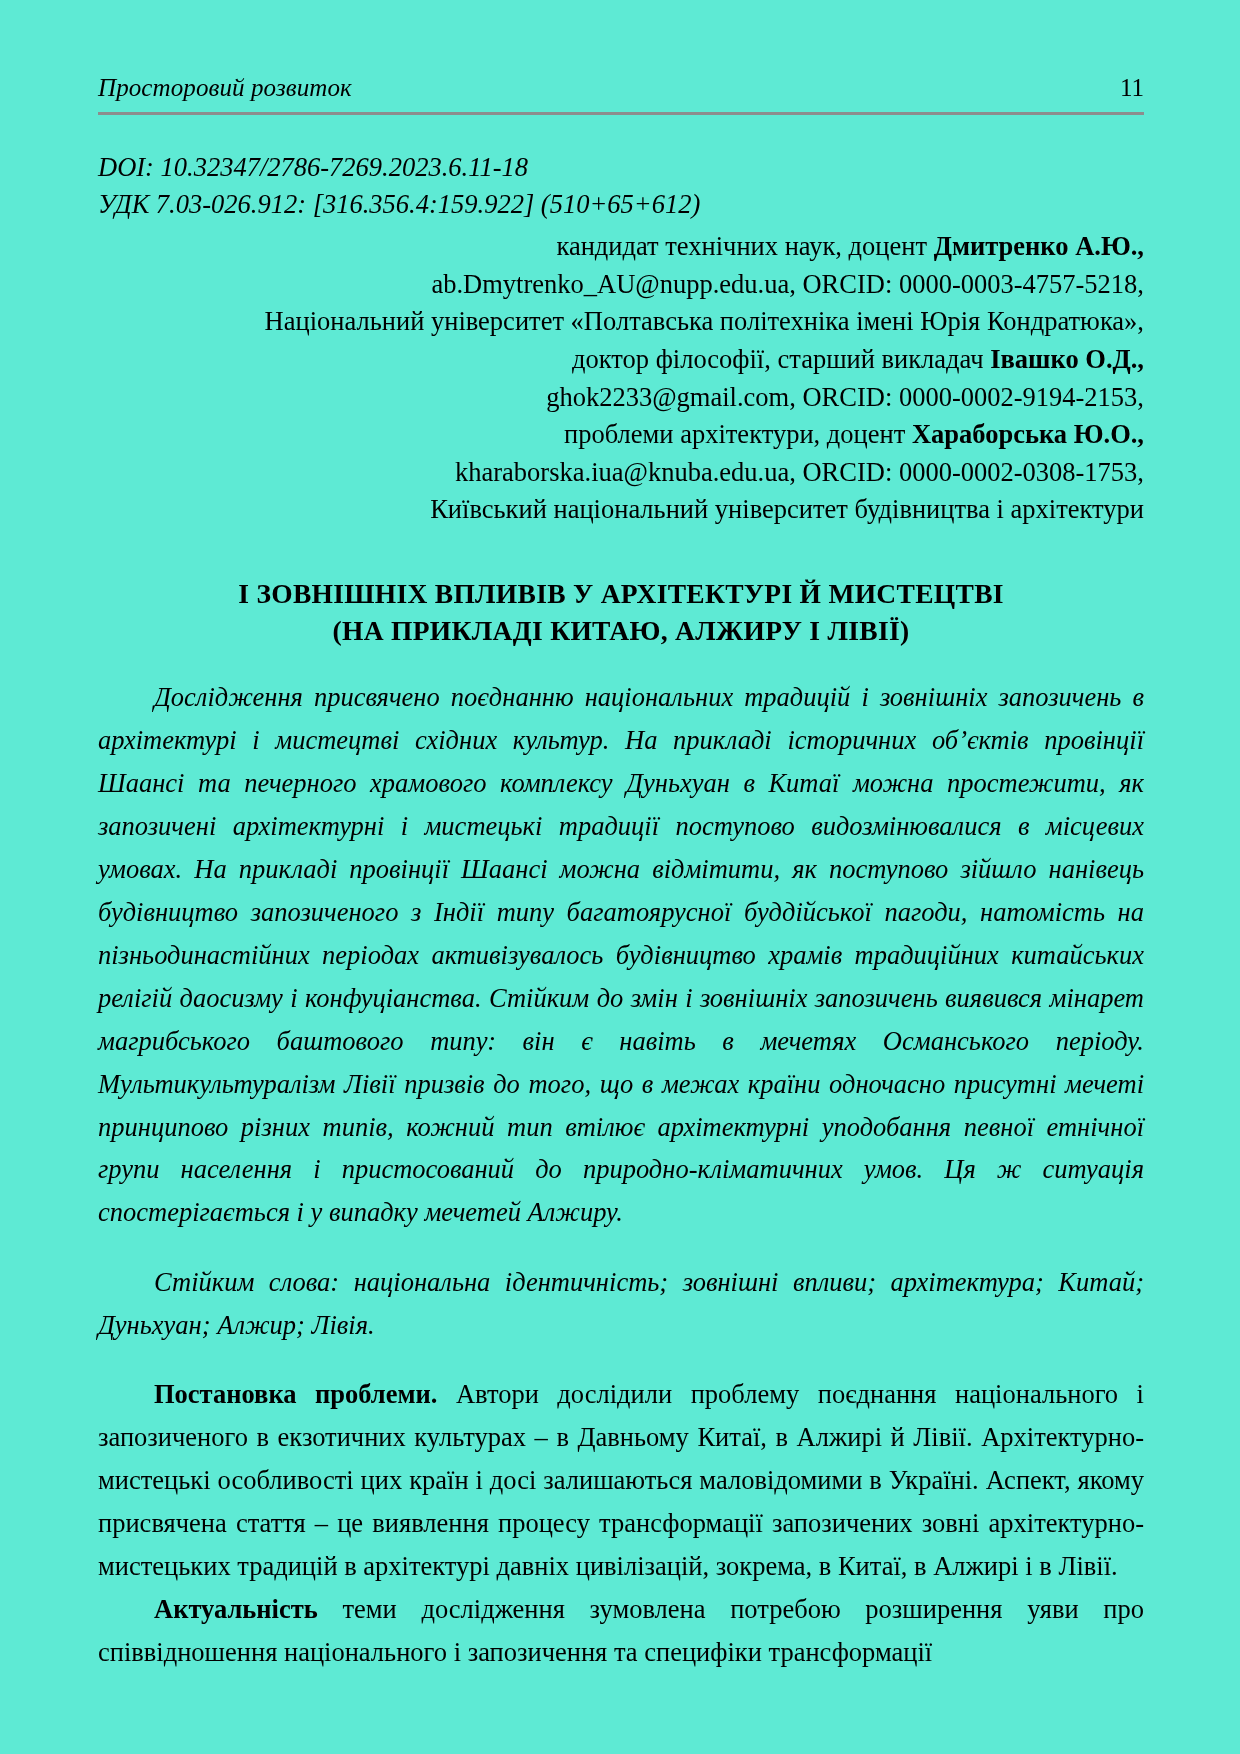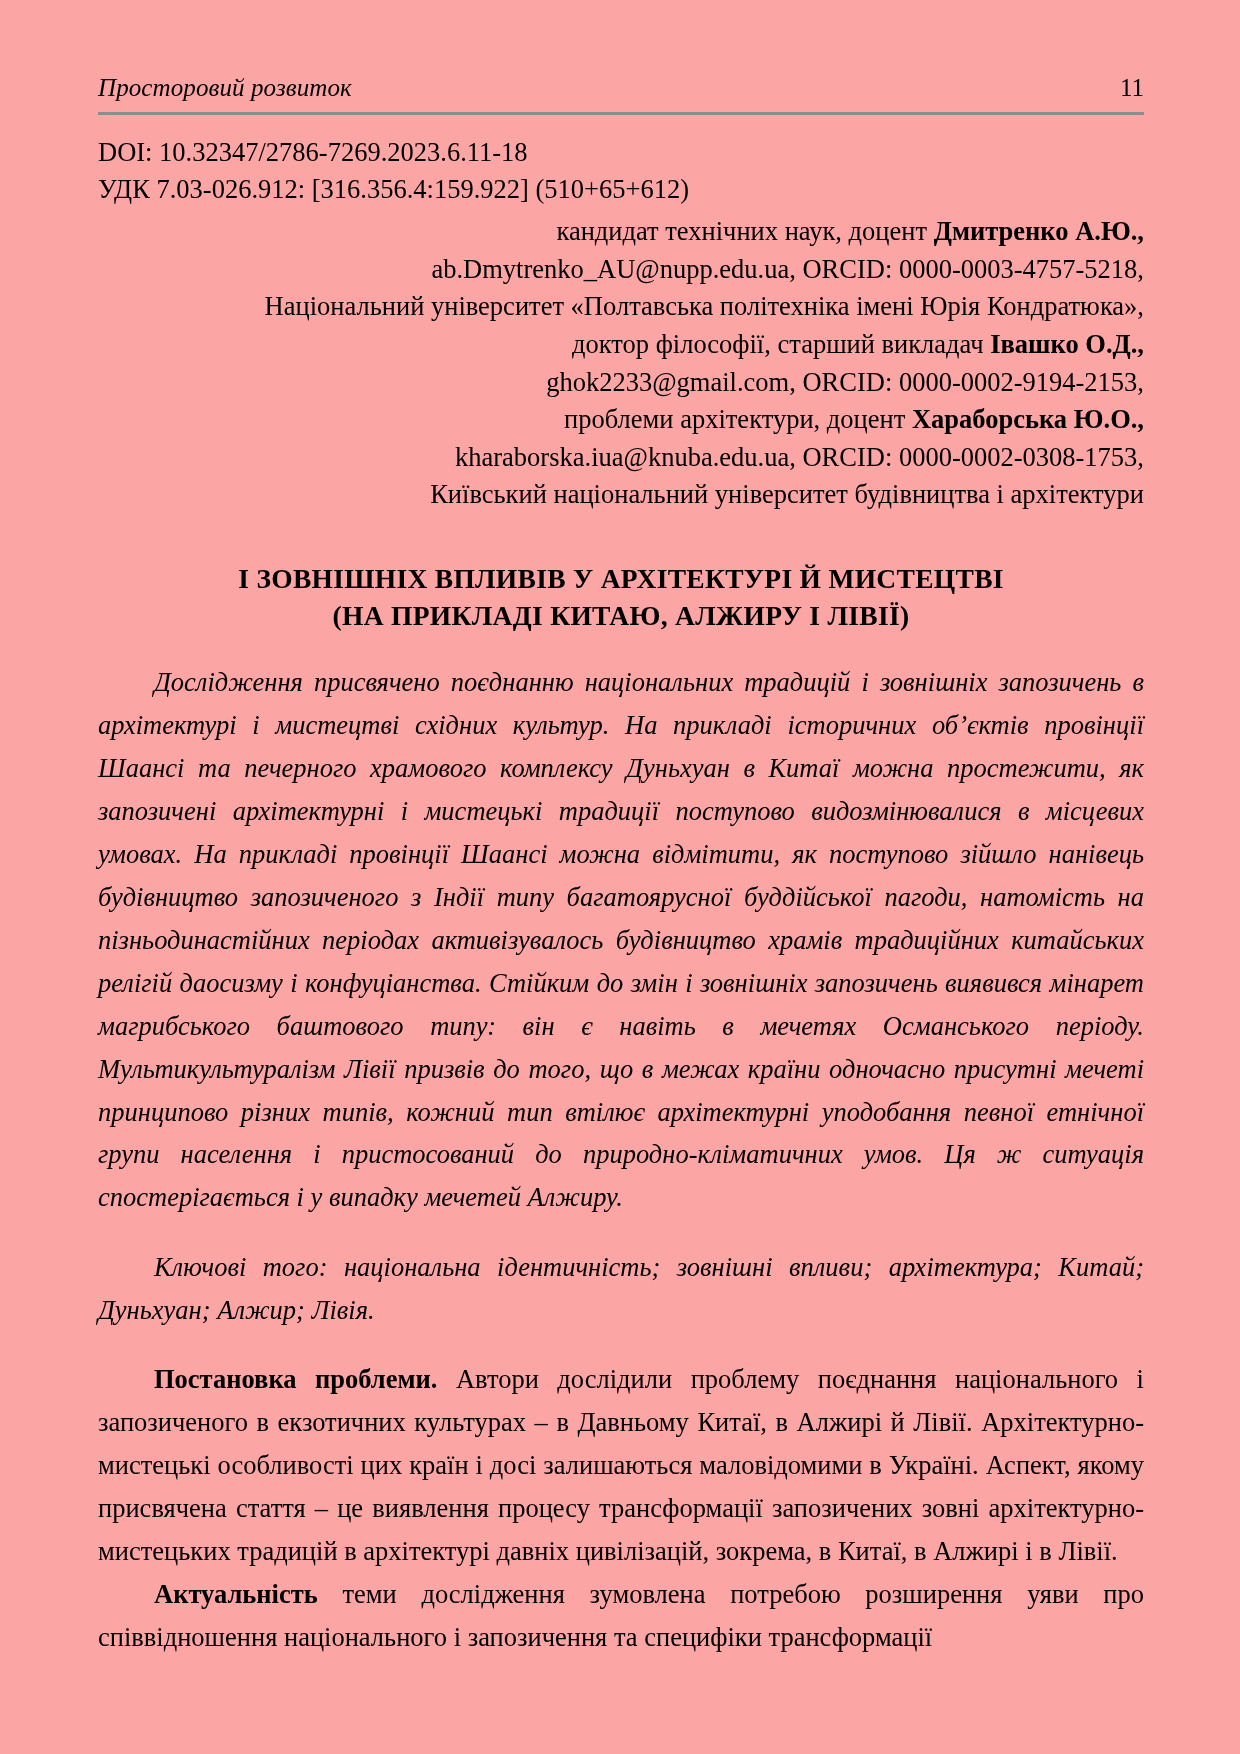--- a/index.html
+++ b/index.html
@@ -11,21 +11,21 @@
   body {
     font-family: "Liberation Serif", "DejaVu Serif", serif;
     color: #000000;
     -webkit-font-smoothing: antialiased;
   }
   .page {
     position: relative;
     width: 1240px;
     height: 1754px;
     margin: 0 auto;
-    background: #fca5a5;
+    background: #5eead4;
     box-sizing: border-box;
     overflow: hidden;
     padding-left: 27px;
   }
   .page-inner {
     position: absolute;
     left: 98px;
     top: 74px;
     width: 1046px;
   }
@@ -49,23 +49,24 @@
   }
   .head-rule {
     margin-top: 9px;
     height: 3px;
     background: #8d8d8d;
     width: 100%;
   }
 
   
   .ids {
-    margin-top: 19px;
+    margin-top: 34px;
     font-size: 26.5px;
     line-height: 1.42;
+    font-style: italic;
   }
   .ids div {
     white-space: nowrap;
   }
 
   
   .authors {
     margin-top: 4px;
     font-size: 26.5px;
     line-height: 1.42;
@@ -154,20 +155,20 @@
       <div class="line">Київський національний університет будівництва і архітектури</div>
     </div>
 
     <h1 class="article-title">
       <span class="tline">І ЗОВНІШНІХ ВПЛИВІВ У АРХІТЕКТУРІ Й МИСТЕЦТВІ</span>
       <span class="tline">(НА ПРИКЛАДІ КИТАЮ, АЛЖИРУ І ЛІВІЇ)</span>
     </h1>
 
     <p class="abstract">Дослідження присвячено  поєднанню національних традицій і зовнішніх запозичень в архітектурі і мистецтві східних культур. На прикладі історичних об’єктів провінції Шаансі та печерного храмового комплексу Дуньхуан в Китаї можна простежити, як запозичені архітектурні і мистецькі традиції поступово видозмінювалися в місцевих умовах. На прикладі провінції Шаансі можна відмітити, як поступово зійшло нанівець будівництво запозиченого з Індії типу багатоярусної буддійської пагоди, натомість на пізньодинастійних періодах активізувалось будівництво храмів традиційних китайських релігій даосизму і конфуціанства. Стійким до змін і зовнішніх запозичень виявився мінарет магрибського баштового типу: він є навіть в мечетях Османського періоду. Мультикультуралізм Лівії призвів до того, що в межах країни одночасно присутні мечеті принципово різних типів, кожний тип втілює архітектурні уподобання певної етнічної групи населення і пристосований до природно-кліматичних умов. Ця ж ситуація спостерігається і у випадку мечетей Алжиру.</p>
 
-    <p class="keywords"><span>Ключові того:</span><span> національна ідентичність; зовнішні впливи; архітектура; Китай; Дуньхуан; Алжир; Лівія.</span></p>
+    <p class="keywords"><span>Стійким слова:</span><span> національна ідентичність; зовнішні впливи; архітектура; Китай; Дуньхуан; Алжир; Лівія.</span></p>
 
     <p class="body-par"><span class="lead-term">Постановка проблеми.</span><span> Автори дослідили проблему поєднання національного і запозиченого в екзотичних культурах – в Давньому Китаї,  в Алжирі й Лівії. Архітектурно-мистецькі особливості цих країн і досі залишаються маловідомими в Україні. Аспект, якому присвячена стаття – це виявлення процесу трансформації запозичених зовні архітектурно-мистецьких традицій в архітектурі давніх цивілізацій, зокрема, в Китаї, в Алжирі і в Лівії.</span></p>
 
     <p class="body-par"><span class="lead-term">Актуальність</span><span> теми дослідження зумовлена потребою розширення уяви про співвідношення національного і запозичення та специфіки трансформації</span></p>
 
   </div>
 </div>
 
 </body></html>

